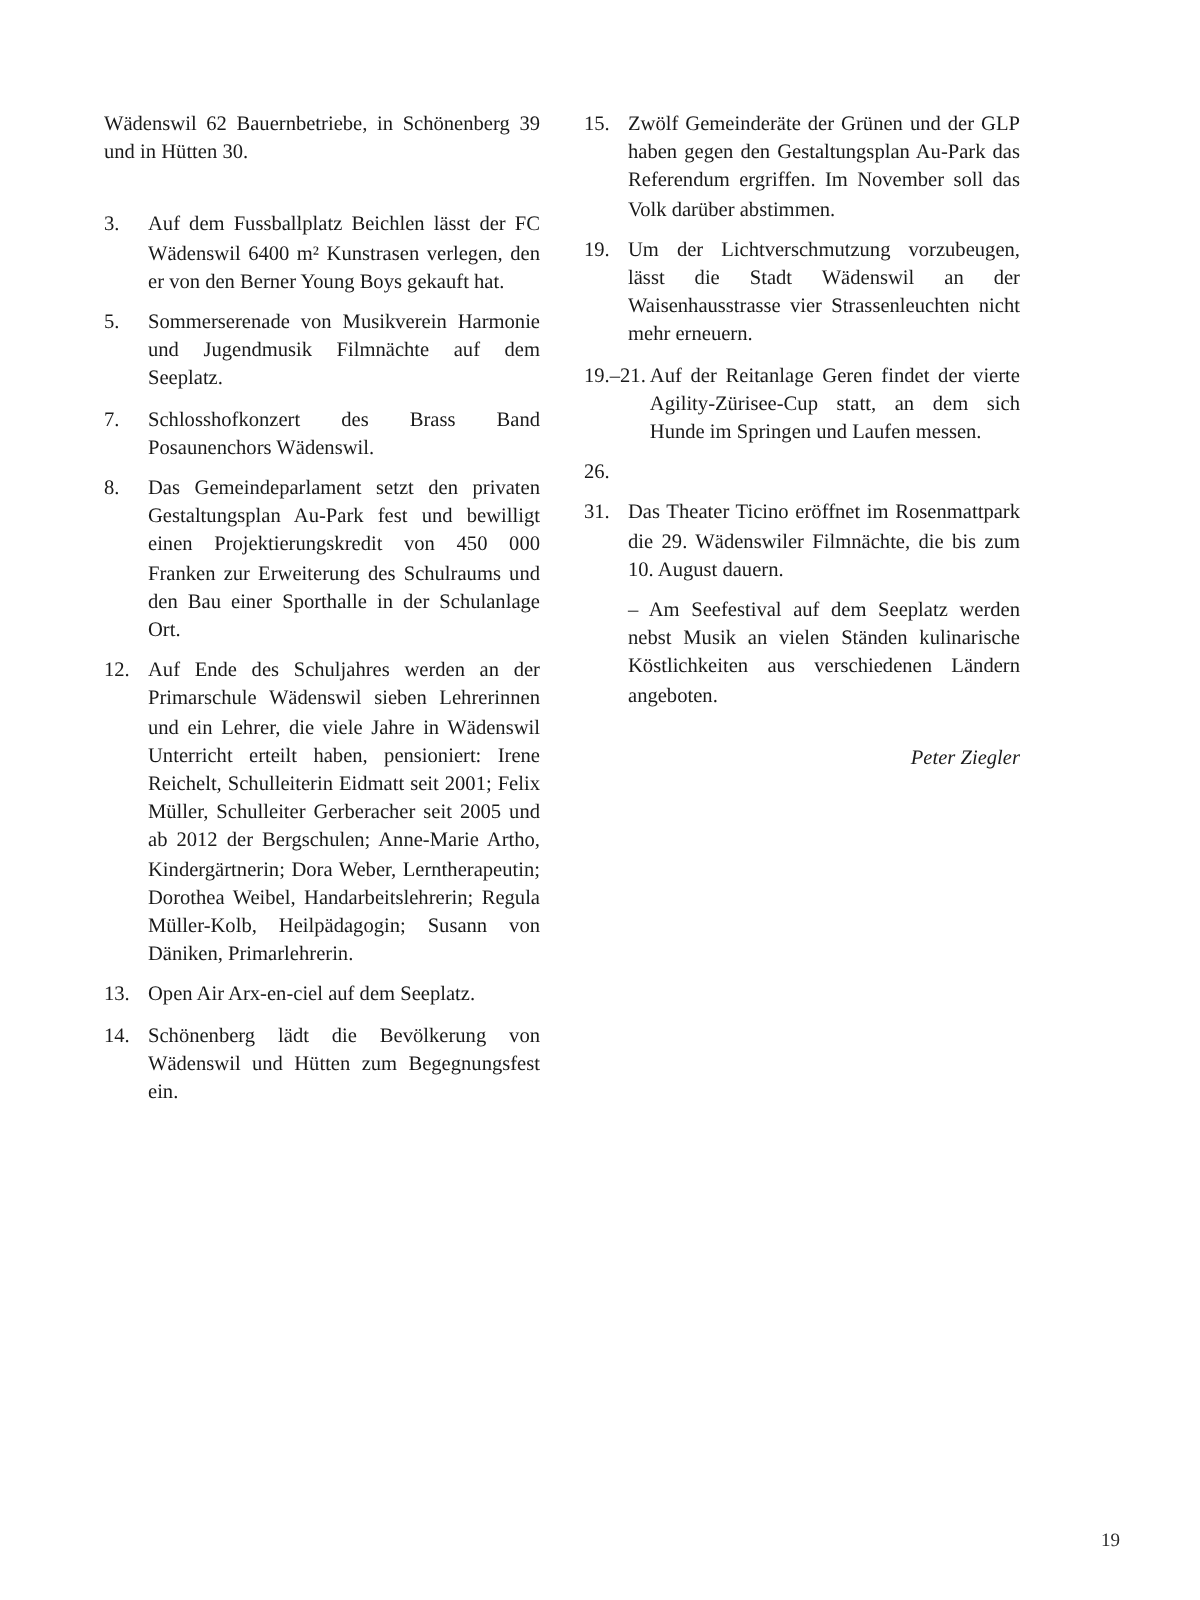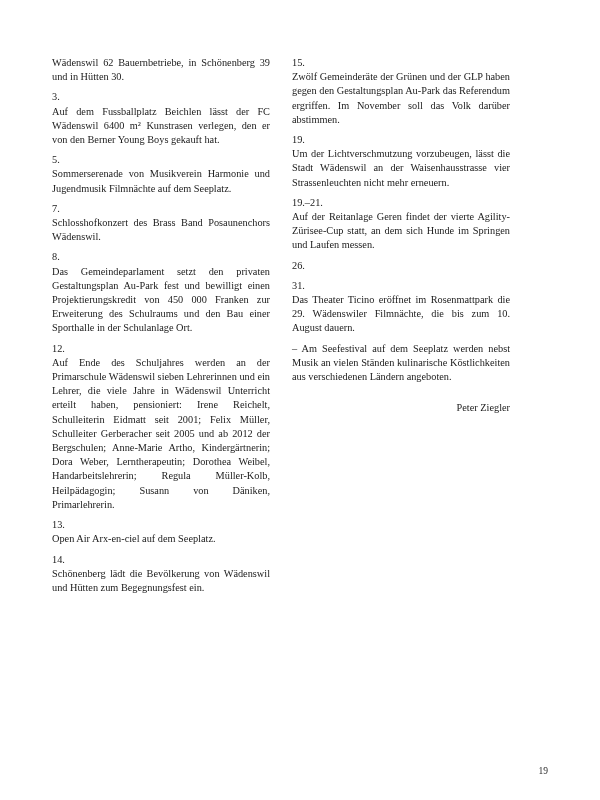--- a/index.html
+++ b/index.html
@@ -28,52 +28,52 @@
   }
   .col {
     width: 218px;
   }
   .entry {
     display: flex;
     align-items: flex-start;
     margin-bottom: 6px;
     font-size: 10.3px;
     line-height: 1.38;
-    flex-direction: column;
   }
   .entry .num {
     flex: 0 0 auto;
     min-width: 20px;
     text-align: left;
     padding-right: 2px;
     font-variant-numeric: lining-nums;
   }
   .entry .num.wide {
     min-width: 27px;
   }
   .entry .txt {
     flex: 1 1 auto;
     text-align: justify;
     hyphens: manual;
   }
   .cont {
     font-size: 10.3px;
     line-height: 1.38;
     text-align: justify;
-    margin-bottom: 6px;
+    margin-bottom: 22px;
     padding-left: 0;
   }
   .signature {
     margin-top: 18px;
     text-align: right;
+    font-style: italic;
     font-size: 10.3px;
   }
   .folio {
     position: absolute;
-    right: 52px;
+    right: 40px;
     bottom: 24px;
     font-size: 9.5px;
     color: #2a2a2a;
   }
 </style>
 </head>
 <body>
 
 <div class="page">
 

